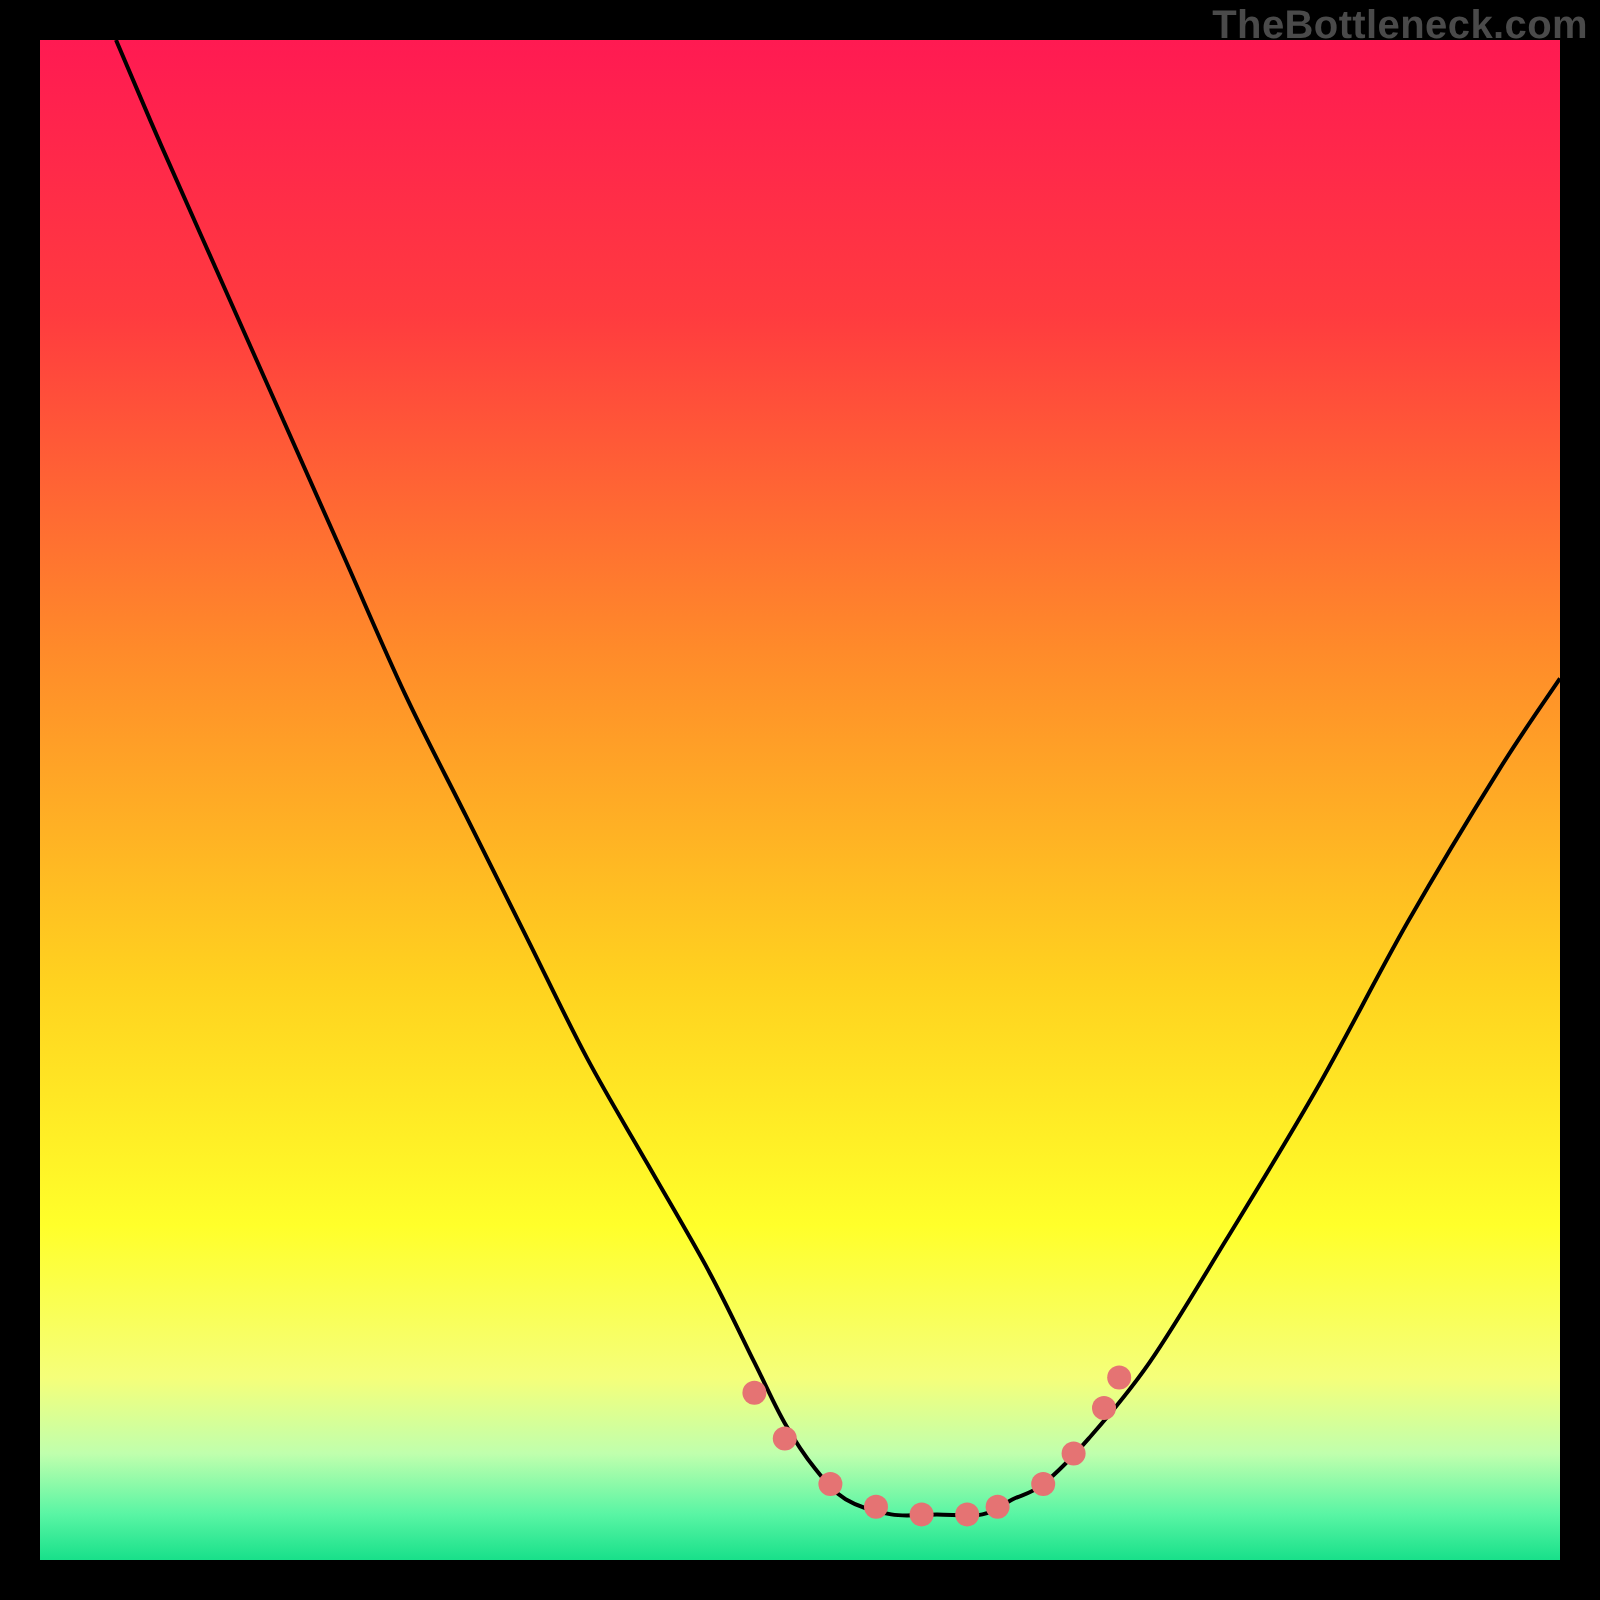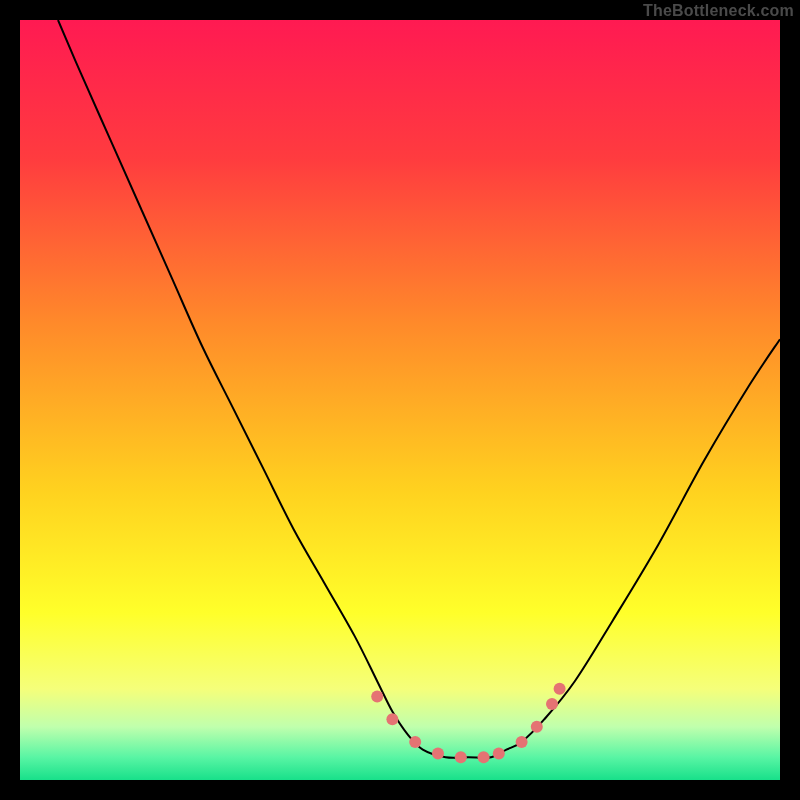--- a/index.html
+++ b/index.html
@@ -24,21 +24,21 @@
     left: 0;
     top: 0;
     width: 760px;
     height: 760px;
   }
   .attribution {
     position: absolute;
     top: 2px;
     right: 6px;
     color: #4a4a4a;
-    font-size: 16px;
+    font-size: 20px;
     font-weight: 600;
     letter-spacing: 0.2px;
   }
   svg { display: block; }
 </style>
 </head>
 <body>
 
 <div class="frame">
   <div class="plot">

